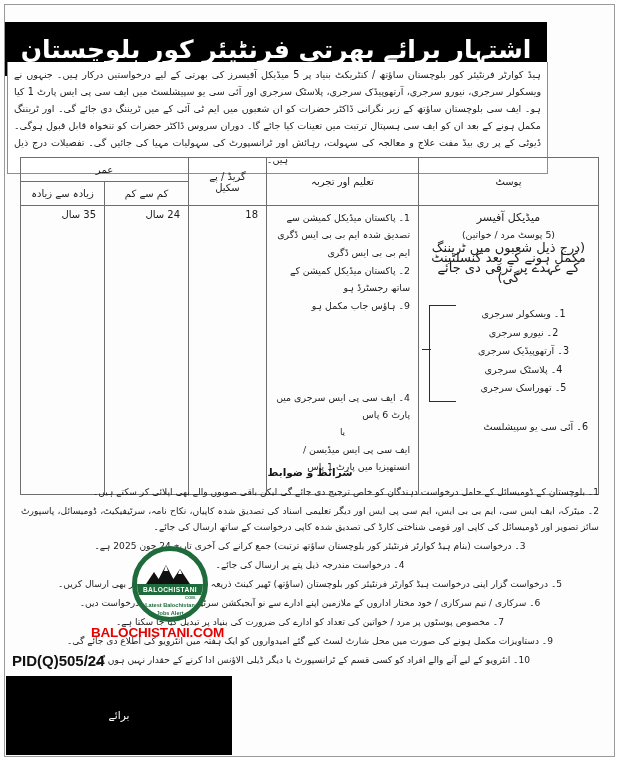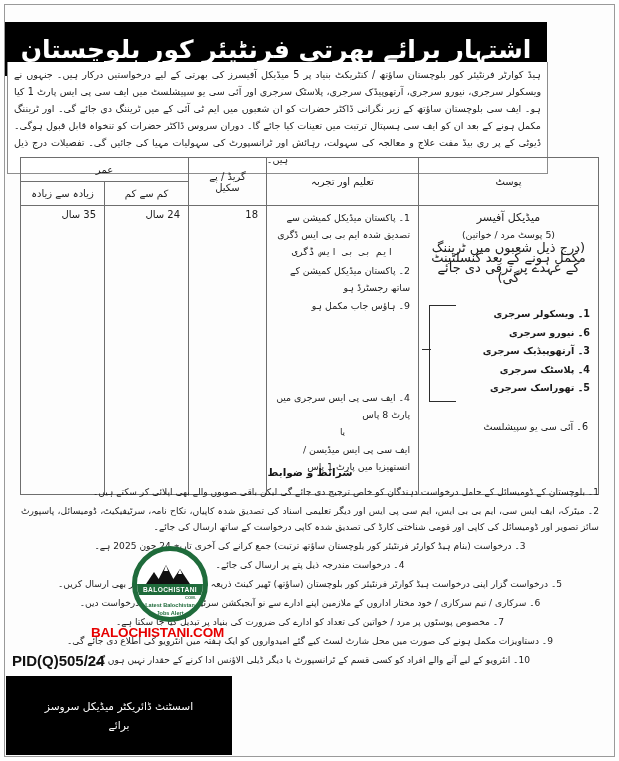--- a/index.html
+++ b/index.html
@@ -117,23 +117,22 @@
 
   .spec-block {
     position: relative;
     margin-top: 22px;
     padding-left: 30px;
   }
   .spec-list {
     list-style: none;
     margin: 0;
     padding: 0;
-    text-align: right;
-    direction: rtl;
-    font-weight: bold;
+    text-align: center;
+    direction: rtl;
   }
   .spec-list li {
     font-size: 9.6px;
     line-height: 18.5px;
     white-space: nowrap;
   }
   .brace {
     position: absolute;
     left: 2px;
     top: 0px;
@@ -159,21 +158,21 @@
     padding-right: 2px;
   }
 
   .cell-qual {
     text-align: right;
     font-size: 9.4px;
     line-height: 17px;
     padding-top: 6px;
   }
   .qual-line { margin-bottom: 1px; }
-  .qual-ind  { text-align: center; font-family: Liberation Mono, monospace; }
+  .qual-ind  { text-align: right; }
   .qual-gap  { height: 74px; }
   .qual-or   { text-align: center; font-size: 9px; }
 
   .cell-grade, .cell-age {
     text-align: right;
     font-size: 10px;
     padding-top: 8px;
   }
 
   
@@ -356,36 +355,36 @@
         <tr>
           <td class="cell-post">
             <div class="post-title">میڈیکل آفیسر</div>
             <div class="post-sub">(5 پوسٹ مرد / خواتین)</div>
             <div class="post-note">(درج ذیل شعبوں میں ٹریننگ مکمل ہونے کے بعد کنسلٹینٹ کے عہدے پر ترقی دی جائے گی)</div>
 
             <div class="spec-block">
               <div class="brace"></div>
               <ul class="spec-list">
                 <li>1۔ ویسکولر سرجری</li>
-                <li>6۔ نیورو سرجری</li>
+                <li>2۔ نیورو سرجری</li>
                 <li>3۔ آرتھوپیڈیک سرجری</li>
                 <li>4۔ پلاسٹک سرجری</li>
                 <li>5۔ تھوراسک سرجری</li>
               </ul>
             </div>
             <div class="spec-tail">6۔ آئی سی یو سپیشلسٹ</div>
           </td>
 
           <td class="cell-qual">
             <div class="qual-line">1۔ پاکستان میڈیکل کمیشن سے تصدیق شدہ ایم بی بی ایس ڈگری</div>
             <div class="qual-line qual-ind">ایم بی بی ایس ڈگری</div>
             <div class="qual-line">2۔ پاکستان میڈیکل کمیشن کے ساتھ رجسٹرڈ ہو</div>
             <div class="qual-line">9۔ ہاؤس جاب مکمل ہو</div>
             <div class="qual-gap"></div>
-            <div class="qual-line">4۔ ایف سی پی ایس سرجری میں پارٹ 8 پاس</div>
+            <div class="qual-line">4۔ ایف سی پی ایس سرجری میں پارٹ 6 پاس</div>
             <div class="qual-or">یا</div>
             <div class="qual-line">ایف سی پی ایس میڈیسن / انستھیزیا میں پارٹ 1 پاس</div>
           </td>
 
           <td class="cell-grade">18</td>
           <td class="cell-age">24 سال</td>
           <td class="cell-age">35 سال</td>
         </tr>
       </tbody>
     </table>
@@ -421,16 +420,15 @@
         <div>Latest Balochistan</div>
         <div>Jobs Alert</div>
       </div>
     </div>
     <div class="logo-text">BALOCHISTANI.COM</div>
   </div>
 
   <div class="pid">PID(Q)505/24</div>
 
   <div class="sign-box">
-    <div class="sign-line">اسسٹنٹ ڈائریکٹر میڈیکل سروسز</div>
     <div class="sign-line">برائے</div>
   </div>
 </div>
 
 </body></html>

